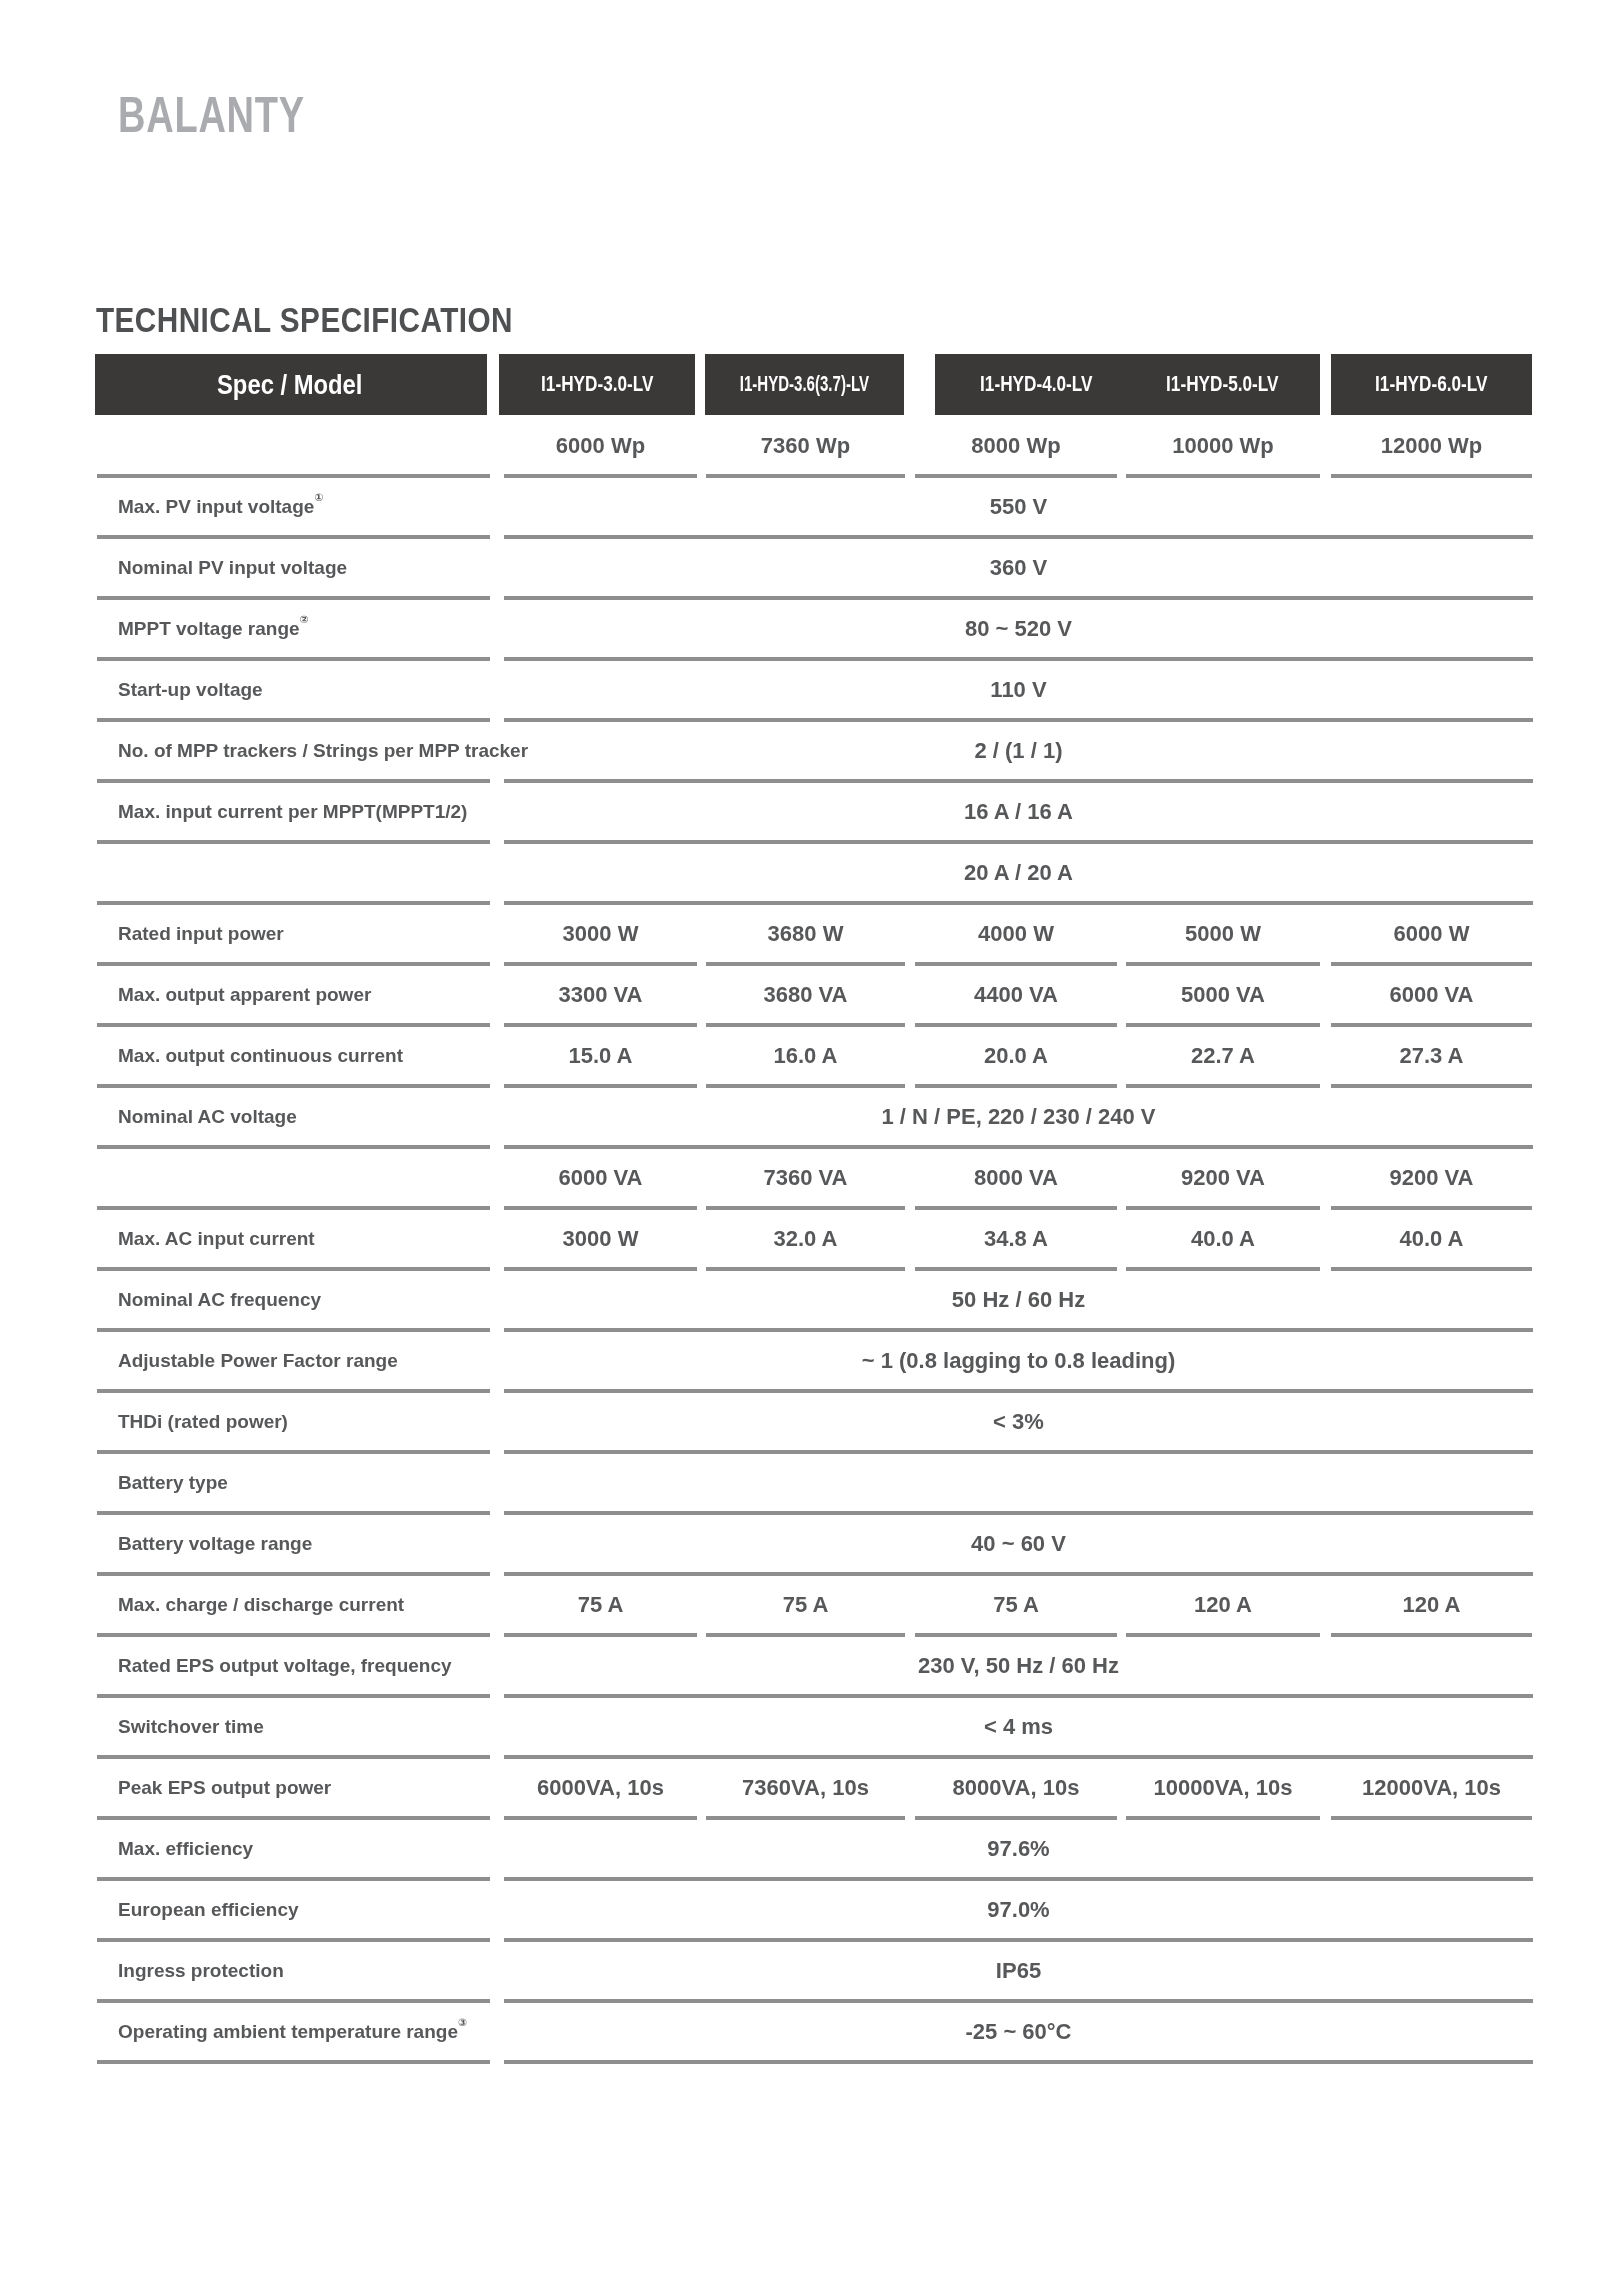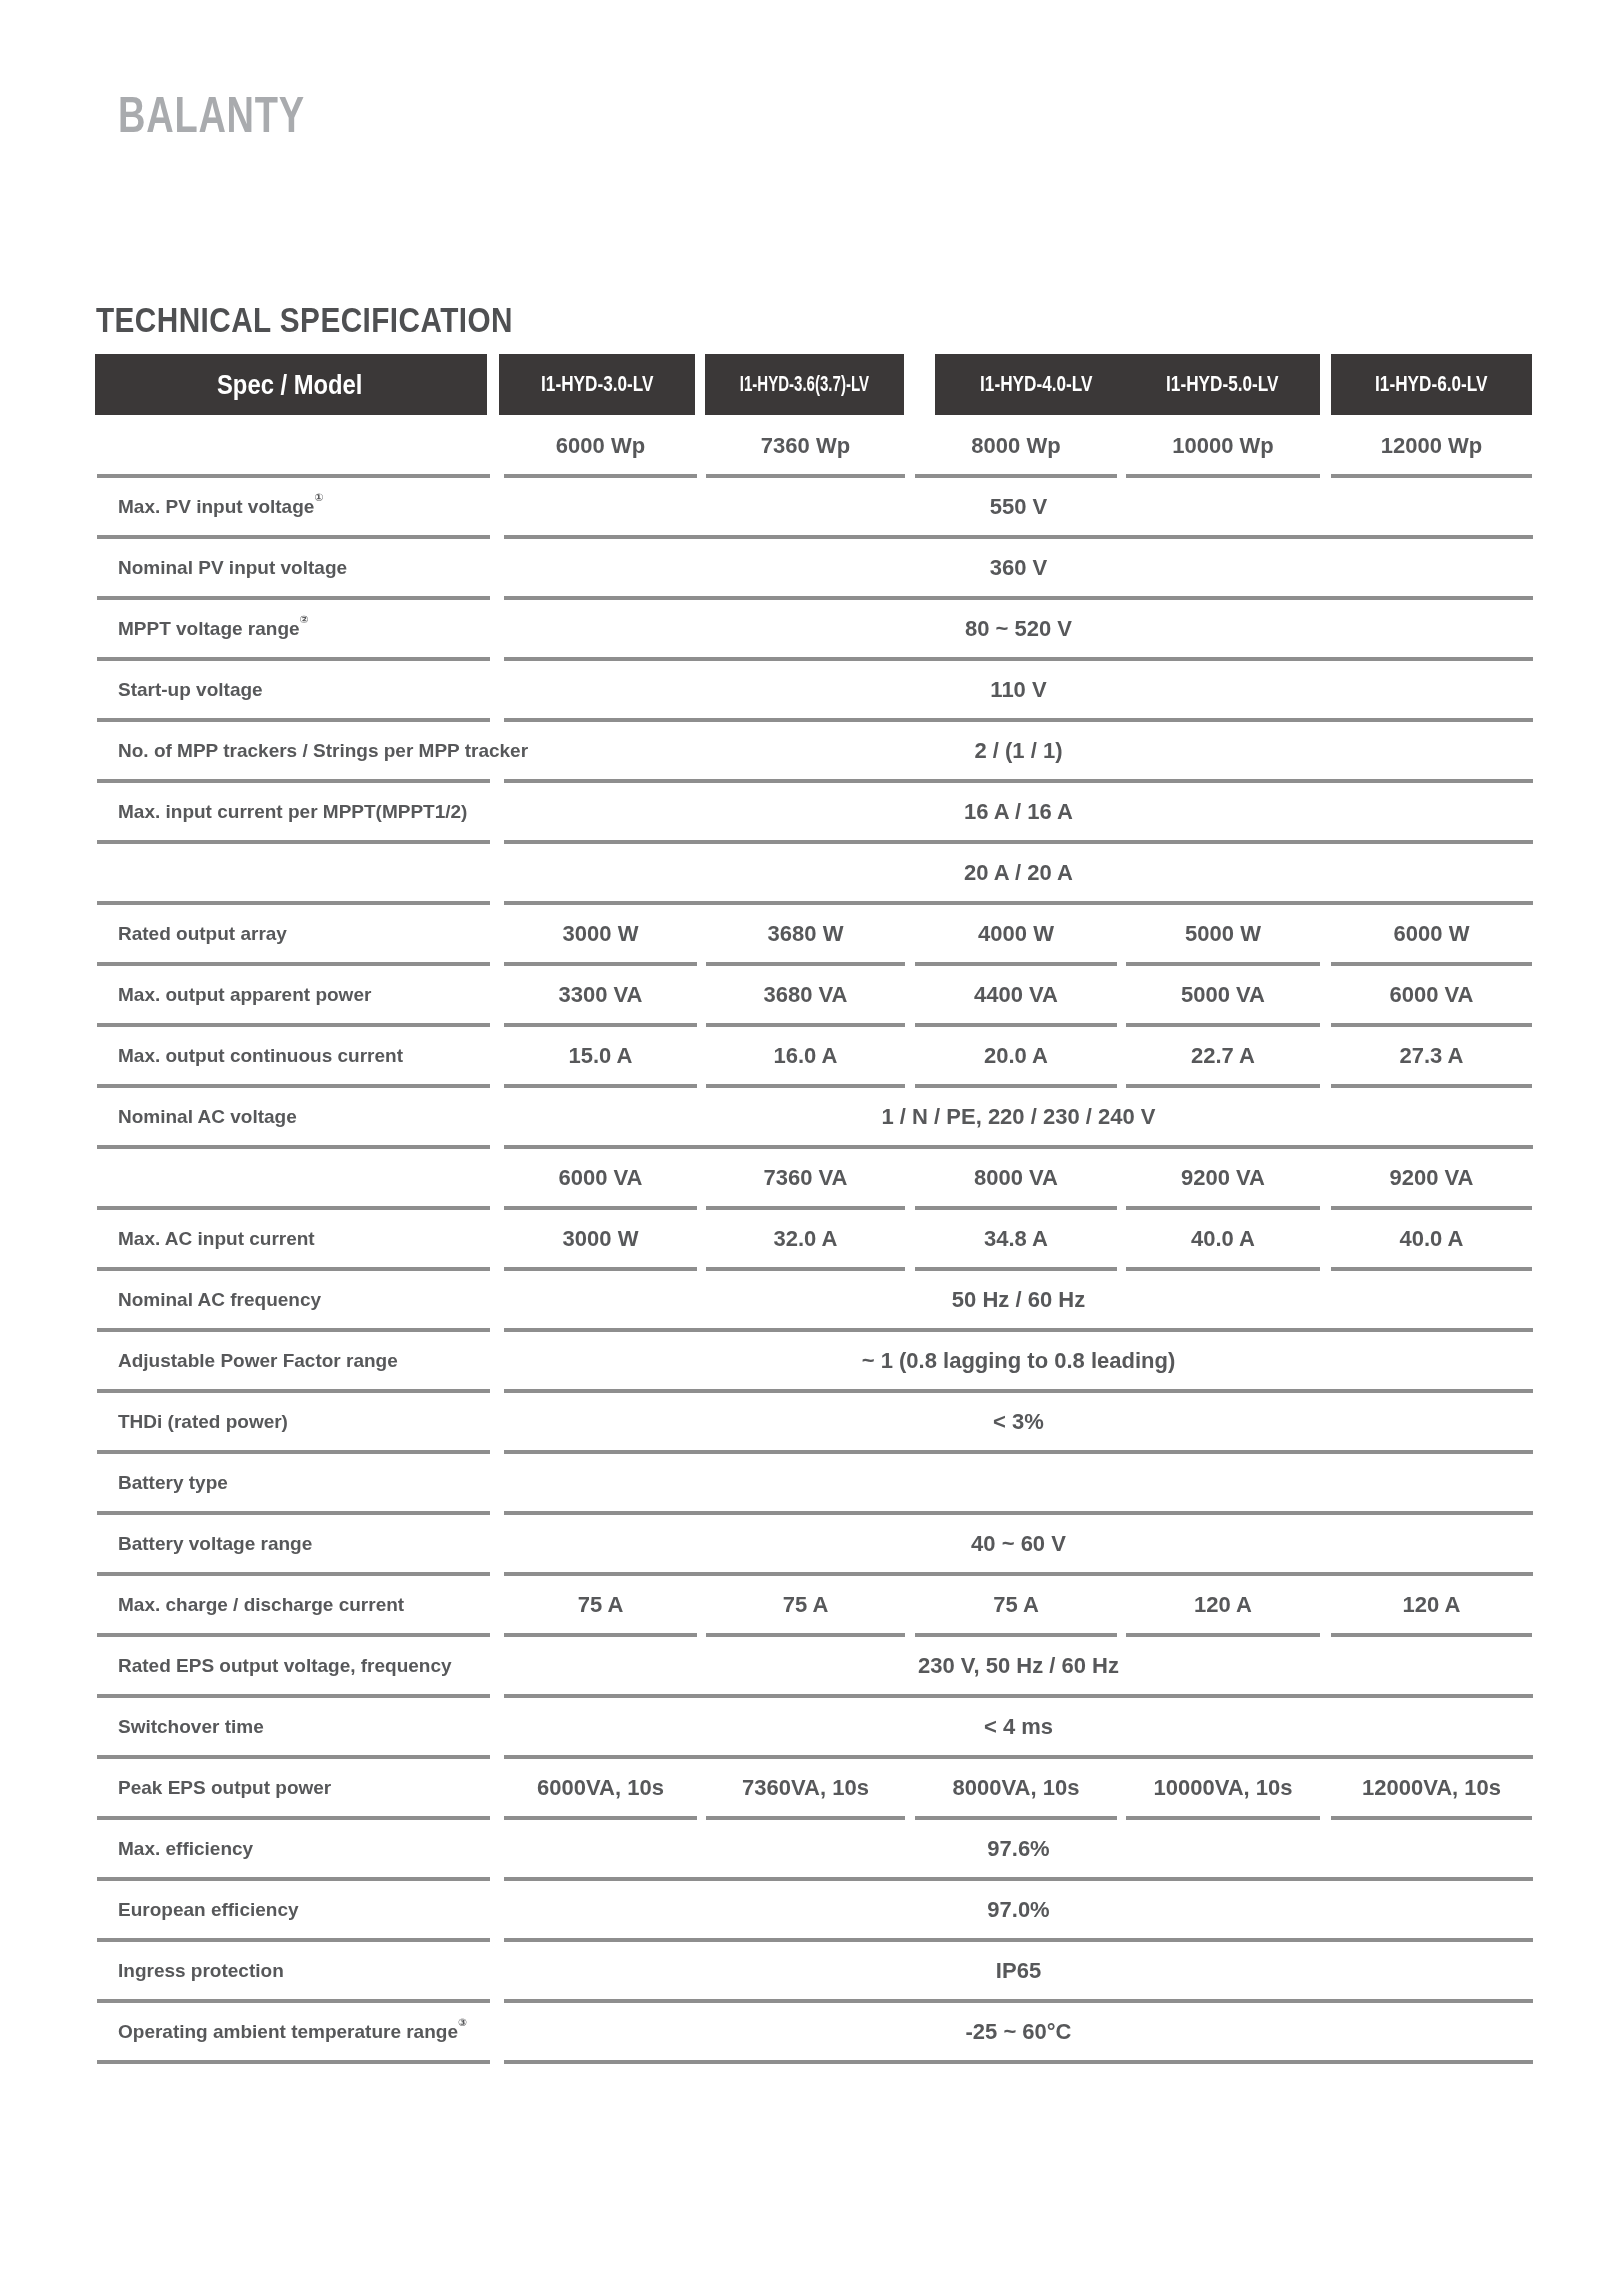--- a/index.html
+++ b/index.html
@@ -134,21 +134,21 @@
         <div class="rule" style="left: 504px; width: 1029px;"></div>
         <div class="rule" style="left: 97px; width: 393px;"></div>
       </div>
       <div class="trow small">
         <div class="vmerged" style="left: 504px; width: 1029px;">20 A / 20 A</div>
         <div class="rule" style="left: 504px; width: 1029px;"></div>
         <div class="rule" style="left: 97px; width: 393px;"></div>
       </div>
       <div class="trow">
         <div class="rlabel">
-          <span class="txt">Rated output array</span>
+          <span class="txt">Rated input power</span>
         </div>
         <div class="vcell" style="left: 504px; width: 193px;">3000 W</div>
         <div class="rule" style="left: 504px; width: 193px;"></div>
         <div class="vcell" style="left: 706px; width: 199px;">3680 W</div>
         <div class="rule" style="left: 706px; width: 199px;"></div>
         <div class="vcell" style="left: 915px; width: 202px;">4000 W</div>
         <div class="rule" style="left: 915px; width: 202px;"></div>
         <div class="vcell" style="left: 1126px; width: 194px;">5000 W</div>
         <div class="rule" style="left: 1126px; width: 194px;"></div>
         <div class="vcell" style="left: 1331px; width: 201px;">6000 W</div>

